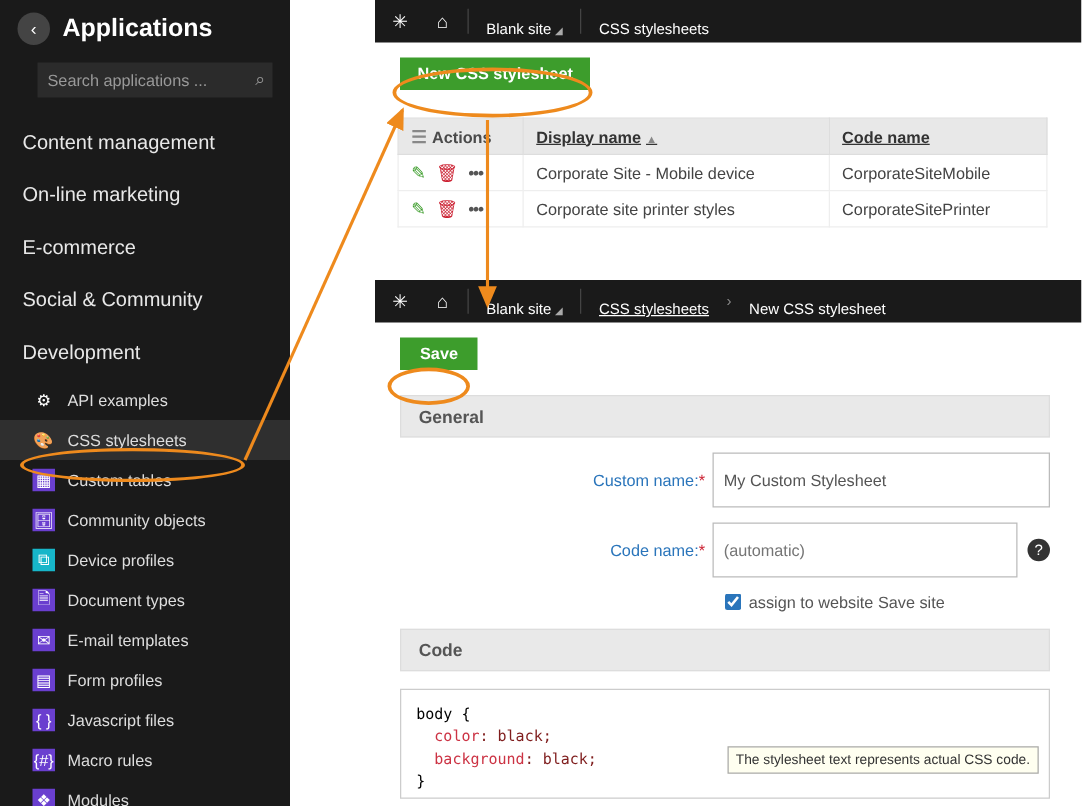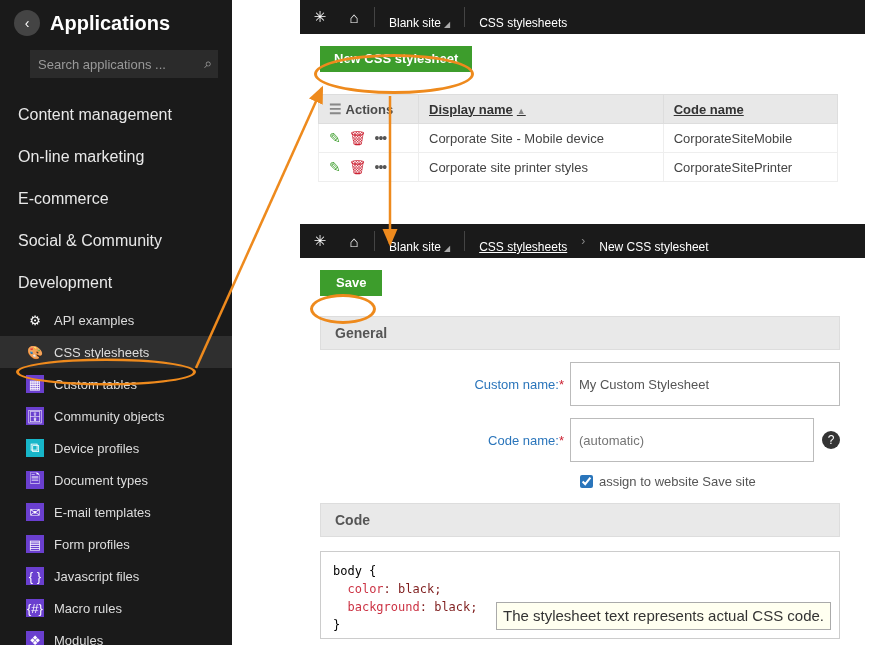--- a/index.html
+++ b/index.html
@@ -62,21 +62,21 @@
   .form-input { flex:1; height:44px; border:1px solid #bbb; padding:0 8px; font-size:13px; color:#555; }
   .form-input.readonly { color:#aaa; background:#fff; }
   .help-dot { width:18px; height:18px; border-radius:50%; background:#333; color:#fff; font-size:12px; display:flex; align-items:center; justify-content:center; margin-left:8px; cursor:pointer;}
   .check-row { display:flex; align-items:center; margin:12px 0 0 280px; font-size:13px; color:#555; gap:6px;}
   .check-row input { accent-color:#2a75bb; }
 
   .codearea { margin:14px 0 0 20px; width:520px; border:1px solid #ccc; background:#fff; padding:10px 12px; font-family: Consolas, monospace; font-size:12px; line-height:1.5; position:relative; height:88px;}
   .c-sel { color:#000000; }
   .c-prop { color:#c34;text-align:center; }
   .c-val { color:#7f1d1d; }
-  .tooltip-box { position:absolute; right:8px; bottom:8px; background:#fffff0; border:1px solid #aaa; font-family:"Segoe UI",Arial,sans-serif; font-size:15px; color:#333; padding:2px 6px;}
+  .tooltip-box { position:absolute; right:8px; bottom:19px; background:#fffff0; border:1px solid #aaa; font-family:"Segoe UI",Arial,sans-serif; font-size:11px; color:#333; padding:2px 6px;}
 
   
   svg.overlay { position:absolute; left:0; top:0; pointer-events:none; }
 </style>
 </head>
 <body>
 
 <div class="sidebar">
   <div class="sidebar-header">
     <div class="back-circle">

